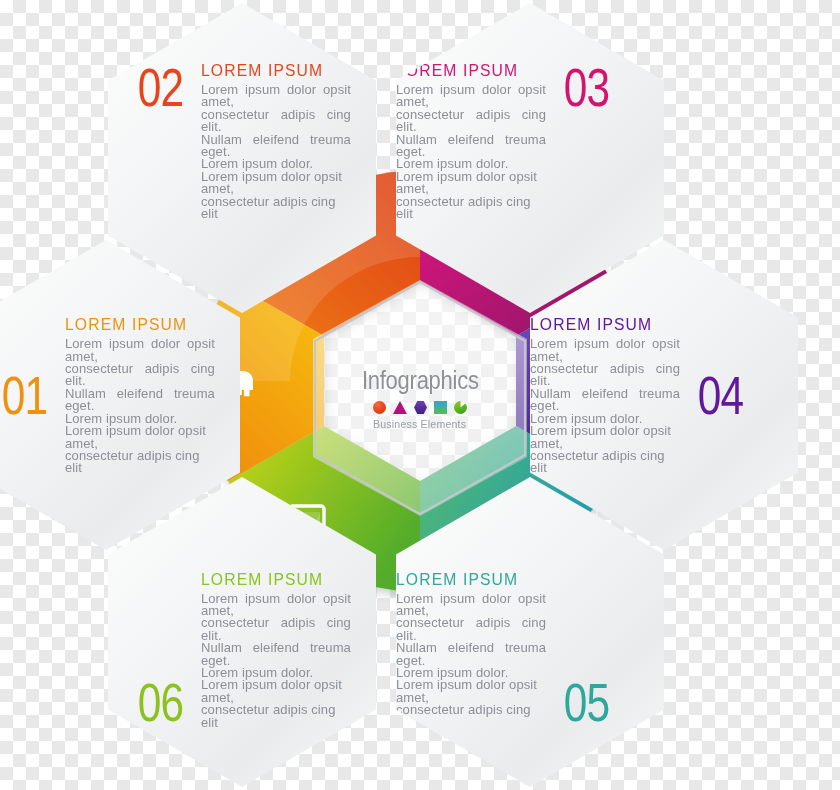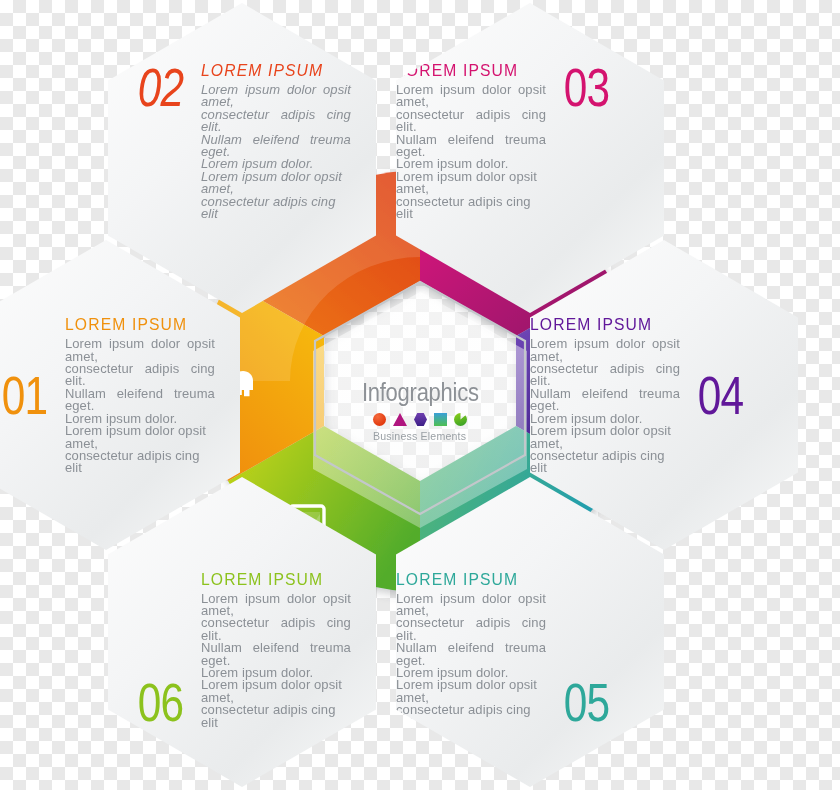--- a/index.html
+++ b/index.html
@@ -61,21 +61,21 @@
   
   .lay-numleft .inner{padding-left:24px;gap:12px;justify-content:flex-start;}
   .lay-numright .inner{padding-right:22px;gap:12px;justify-content:flex-end;flex-direction:row-reverse;}
 
   
   #ring{position:absolute;left:170px;top:168px;width:500px;height:426px;}
   #ring svg{display:block;overflow:visible;}
 
   
   #centerhex{
-    position:absolute;left:313px;top:292px;width:214px;height:236px;
+    position:absolute;left:313px;top:280px;width:214px;height:236px;
     clip-path:polygon(50% 0%,100% 25%,100% 75%,50% 100%,0% 75%,0% 25%);
     background:linear-gradient(160deg,rgba(255,255,255,.55),rgba(248,249,250,.30));
     display:flex;flex-direction:column;align-items:center;justify-content:center;
   }
   #centerhexline{
     position:absolute;left:313px;top:280px;width:214px;height:236px;
     pointer-events:none;
   }
   .ctitle{
     font-size:25px;color:#8d9196;letter-spacing:-.3px;
@@ -255,21 +255,21 @@
           <p class="just">Nullam eleifend treuma eget.</p>
           <p>Lorem ipsum dolor.</p>
           <p>Lorem ipsum dolor opsit amet,</p>
           <p>consectetur adipis cing elit</p>
         </div>
       </div>
     </div>
   </div>
 
   <div class="hexcard lay-numleft" id="card02">
-    <div class="inner" style="align-items:flex-start;padding-top:58px;font-style:italic;">
+    <div class="inner" style="align-items:flex-start;padding-top:58px;">
       <div class="numblk" style="color:#e8441c">02</div>
       <div class="txtblk">
         <div class="htitle" style="color:#e8441c">LOREM IPSUM</div>
         <div class="hbody">
           <p class="just">Lorem ipsum dolor opsit amet,</p>
           <p class="just">consectetur adipis cing elit.</p>
           <p class="just">Nullam eleifend treuma eget.</p>
           <p>Lorem ipsum dolor.</p>
           <p>Lorem ipsum dolor opsit amet,</p>
           <p>consectetur adipis cing elit</p>

